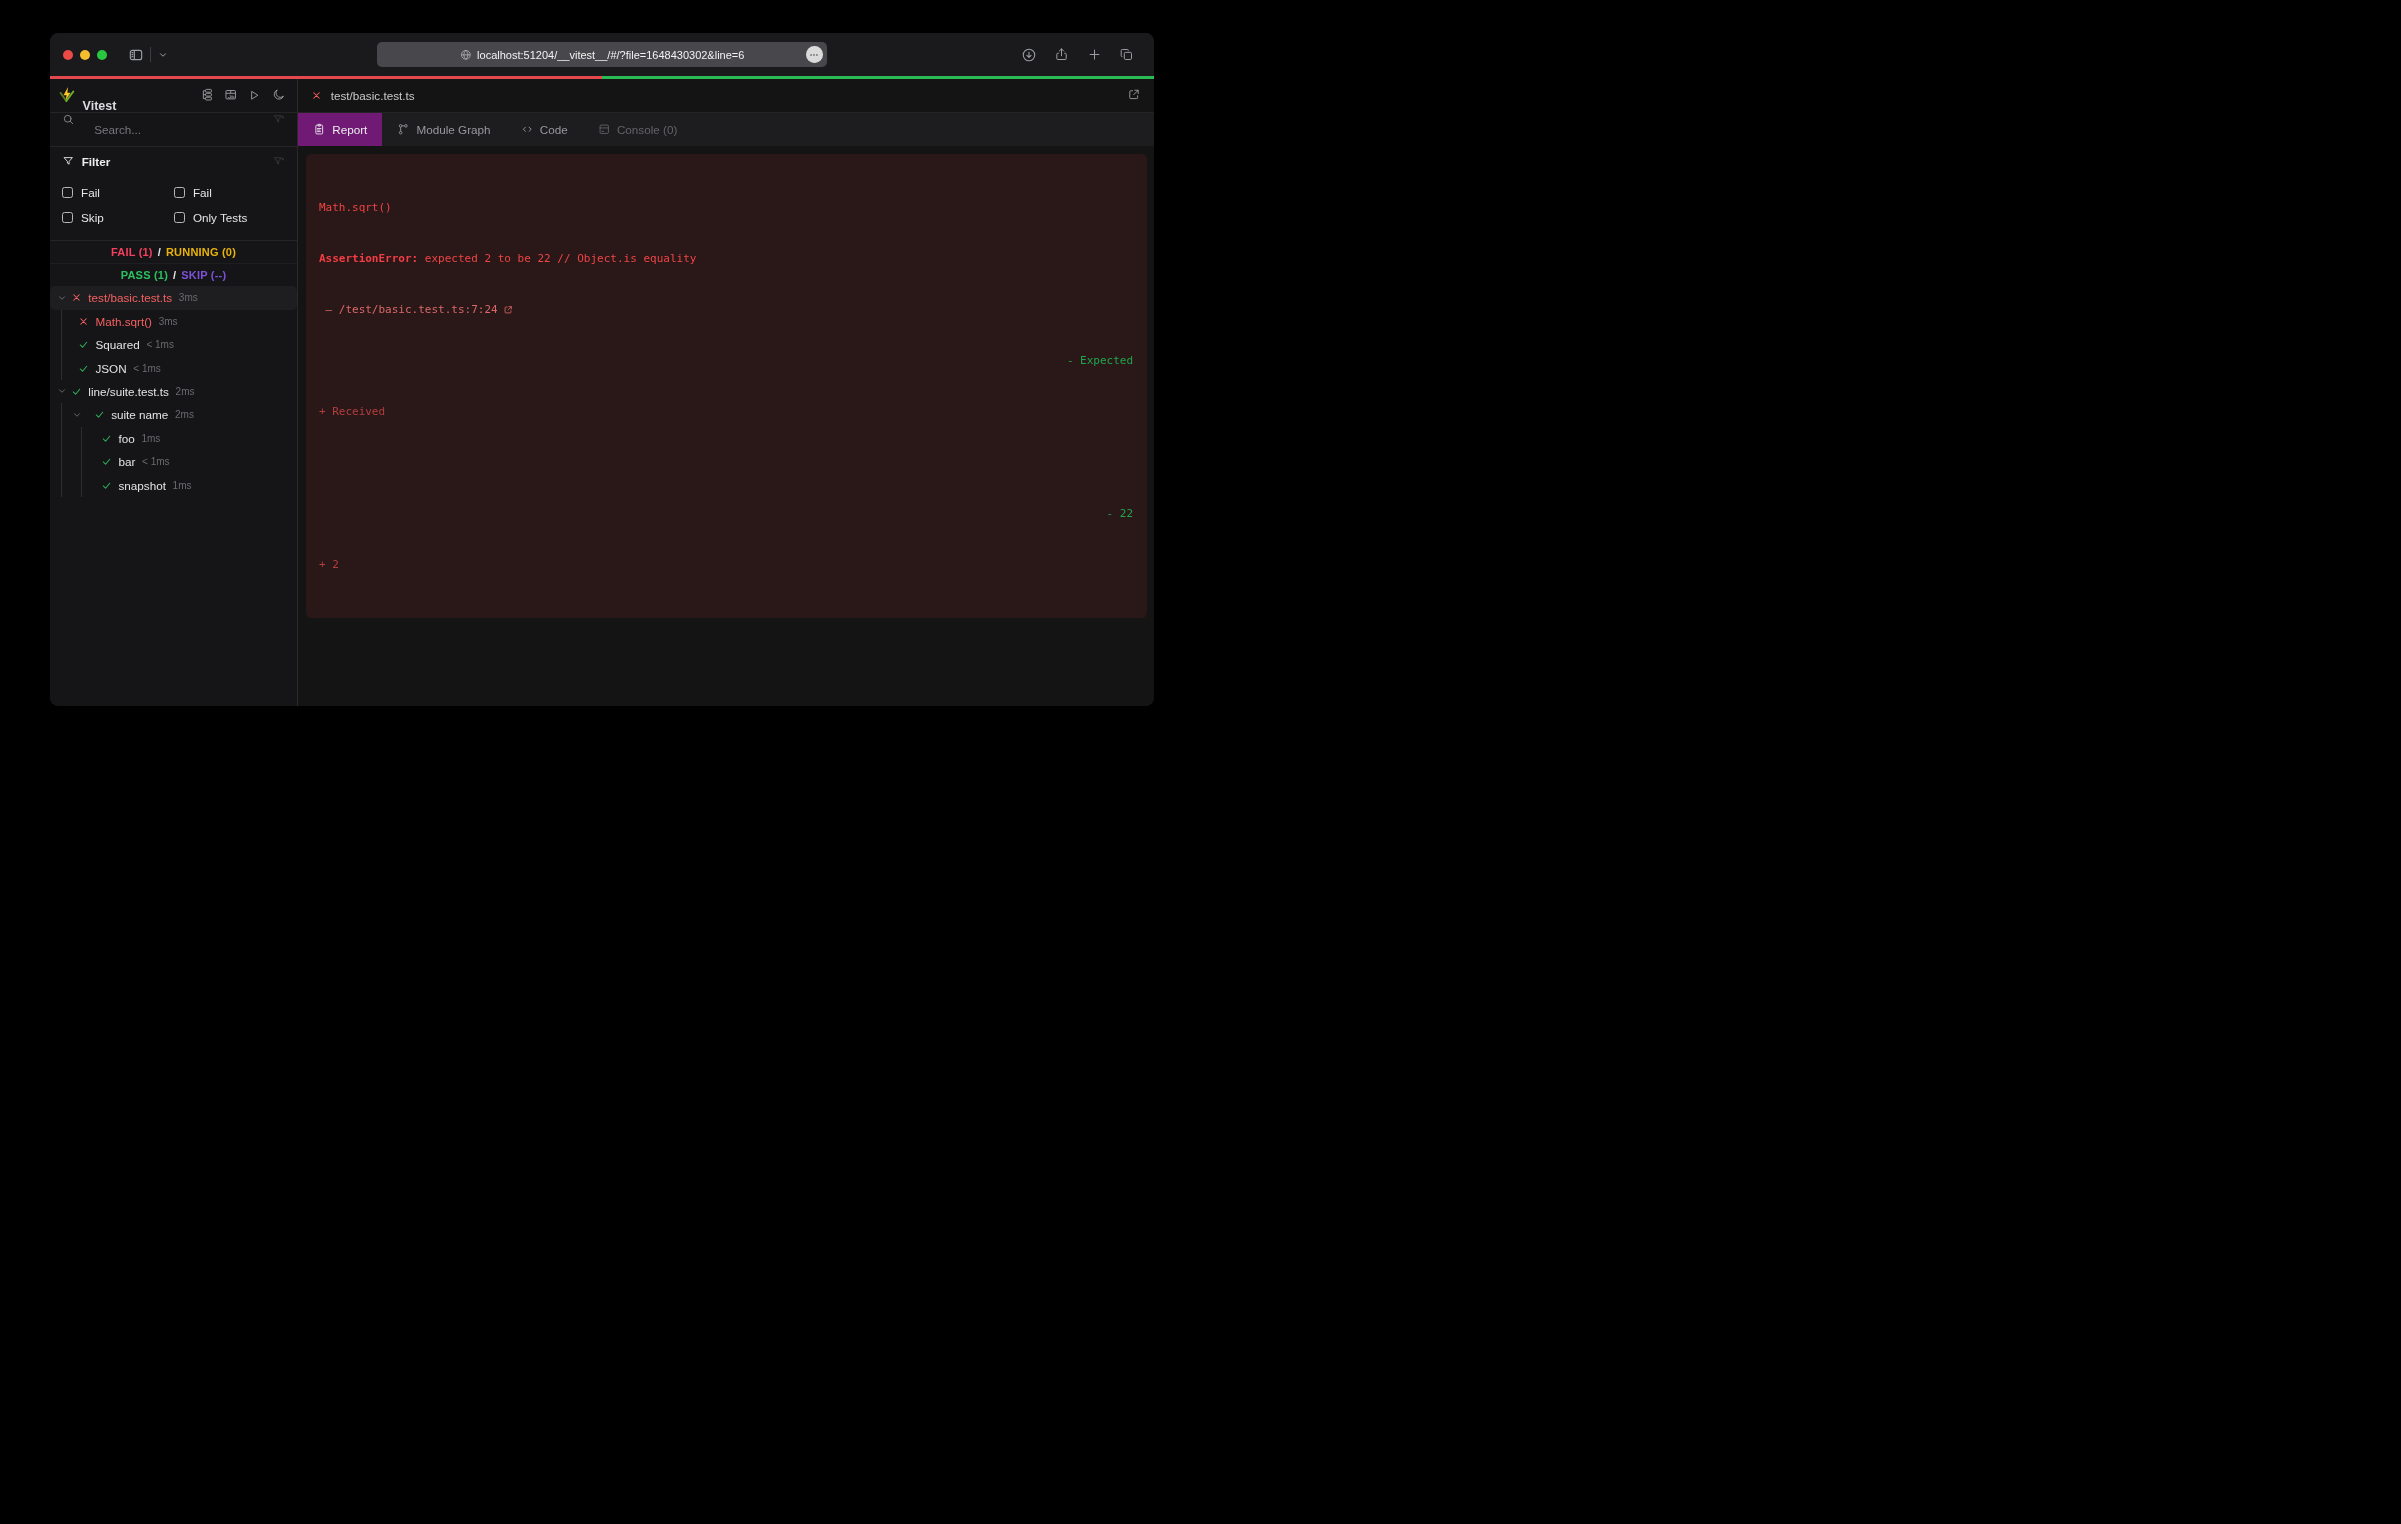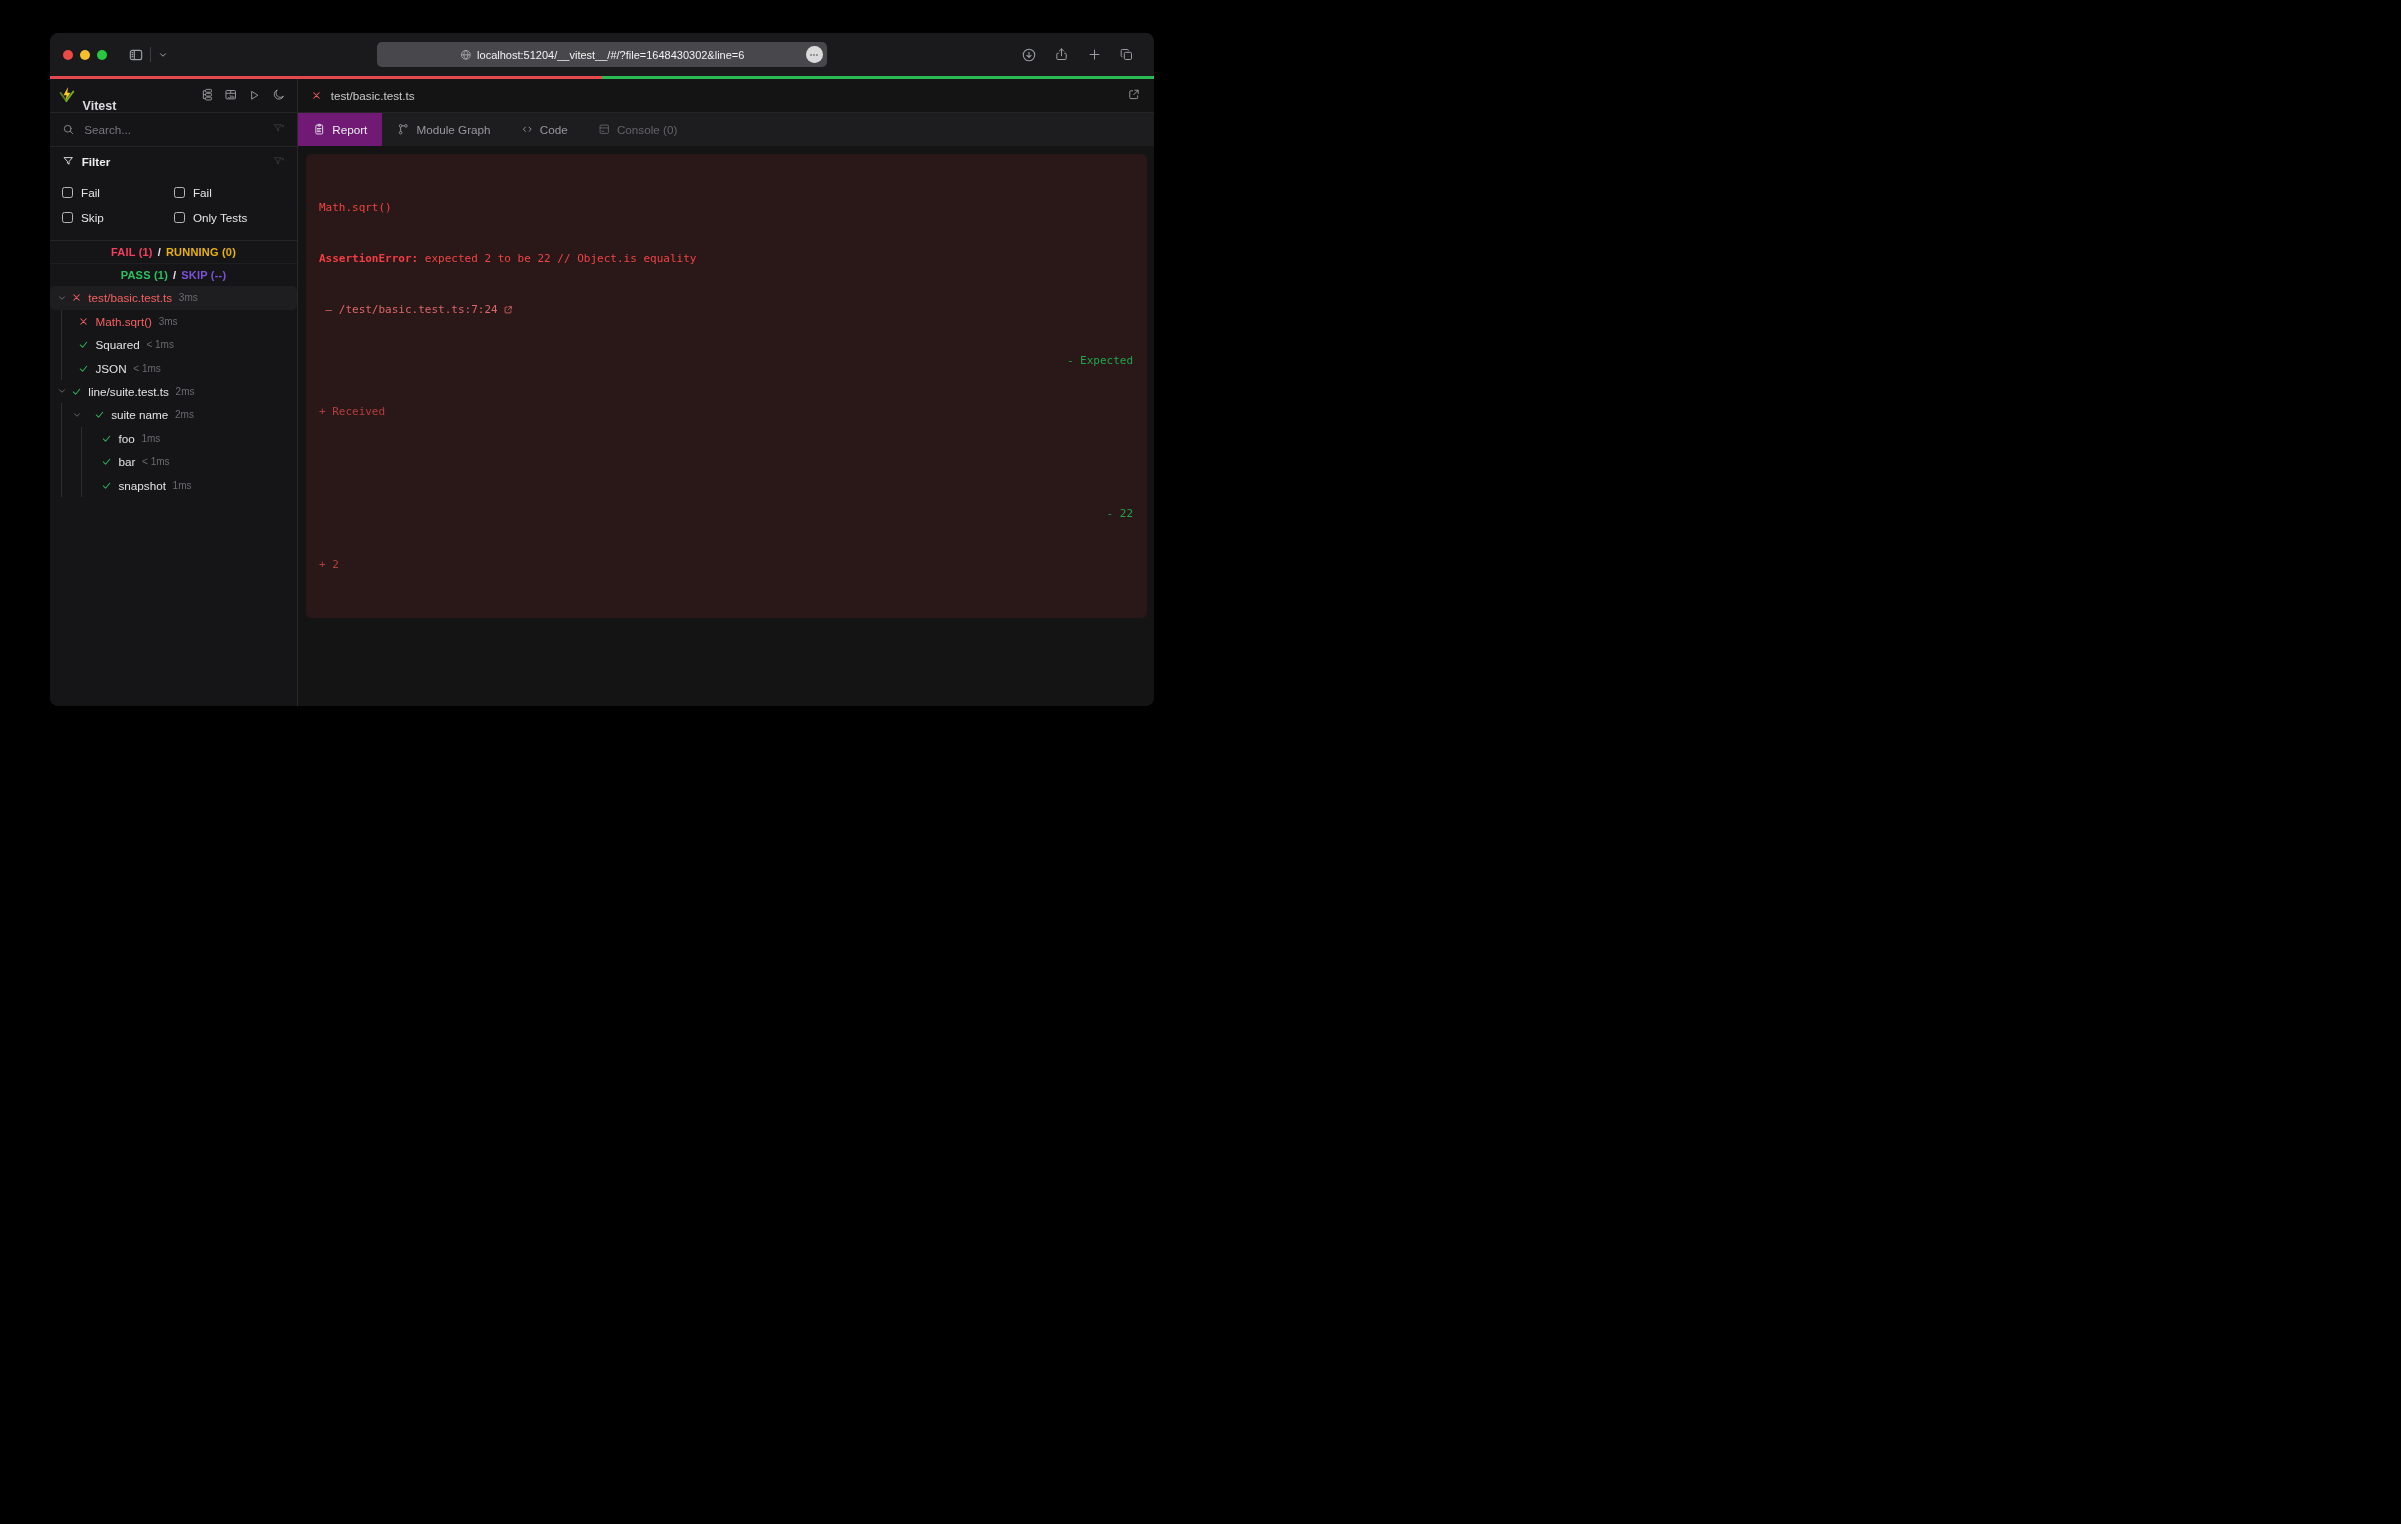--- a/index.html
+++ b/index.html
@@ -30,21 +30,21 @@
   .p-pass{flex:1;background:var(--progress-pass,#2abb54);}
 
   
   .app{display:flex;height:628px;background:#141414;}
 
   
   .sidebar{width:248px;background:#151517;border-right:0.8px solid #29292c;display:flex;flex-direction:column;box-sizing:border-box;}
   .sb-header{height:33px;display:flex;align-items:center;padding:0 11.7px 0 8.4px;gap:6.7px;border-bottom:0.8px solid #242427;}
   .sb-title{font-size:12.5px;color:#dbdbdf;font-weight:600;margin-right:auto;margin-top:22px;}
   .sb-icons{display:flex;gap:11px;align-items:center;color:#a3a3a7;}
-  .search-row{height:33px;display:flex;align-items:center;gap:8px;padding:0 11.7px;border-bottom:0.8px solid #242427;color:#8b8b90;}
+  .search-row{height:33px;display:flex;gap:18px;padding:0 11.7px;border-bottom:0.8px solid #242427;color:#8b8b90;}
   .search-input{flex:1;background:transparent;border:none;outline:none;color:#ddd;font-size:11.7px;font-family:inherit;}
   .search-input::placeholder{color:#77777c;}
   .funnel-dim{color:#39393d;}
   .filter{padding:8.4px 11.7px 5px;}
   .filter-title-row{display:flex;align-items:flex-start;gap:7.5px;height:22px;color:#ededf0;font-weight:700;font-size:11.7px;}
   .filter-title-row .sp{flex:1;}
   .filter-grid{display:grid;grid-template-columns:1fr 1fr;padding:3.3px 0 5px;}
   .cb-row{display:flex;align-items:center;gap:8.4px;height:25px;font-size:11.7px;color:#e6e6e9;}
   .checkbox{width:11px;height:11px;border:1.3px solid #b7b7ba;border-radius:2.5px;box-sizing:border-box;}
   .summary{border-top:0.8px solid #242427;}

